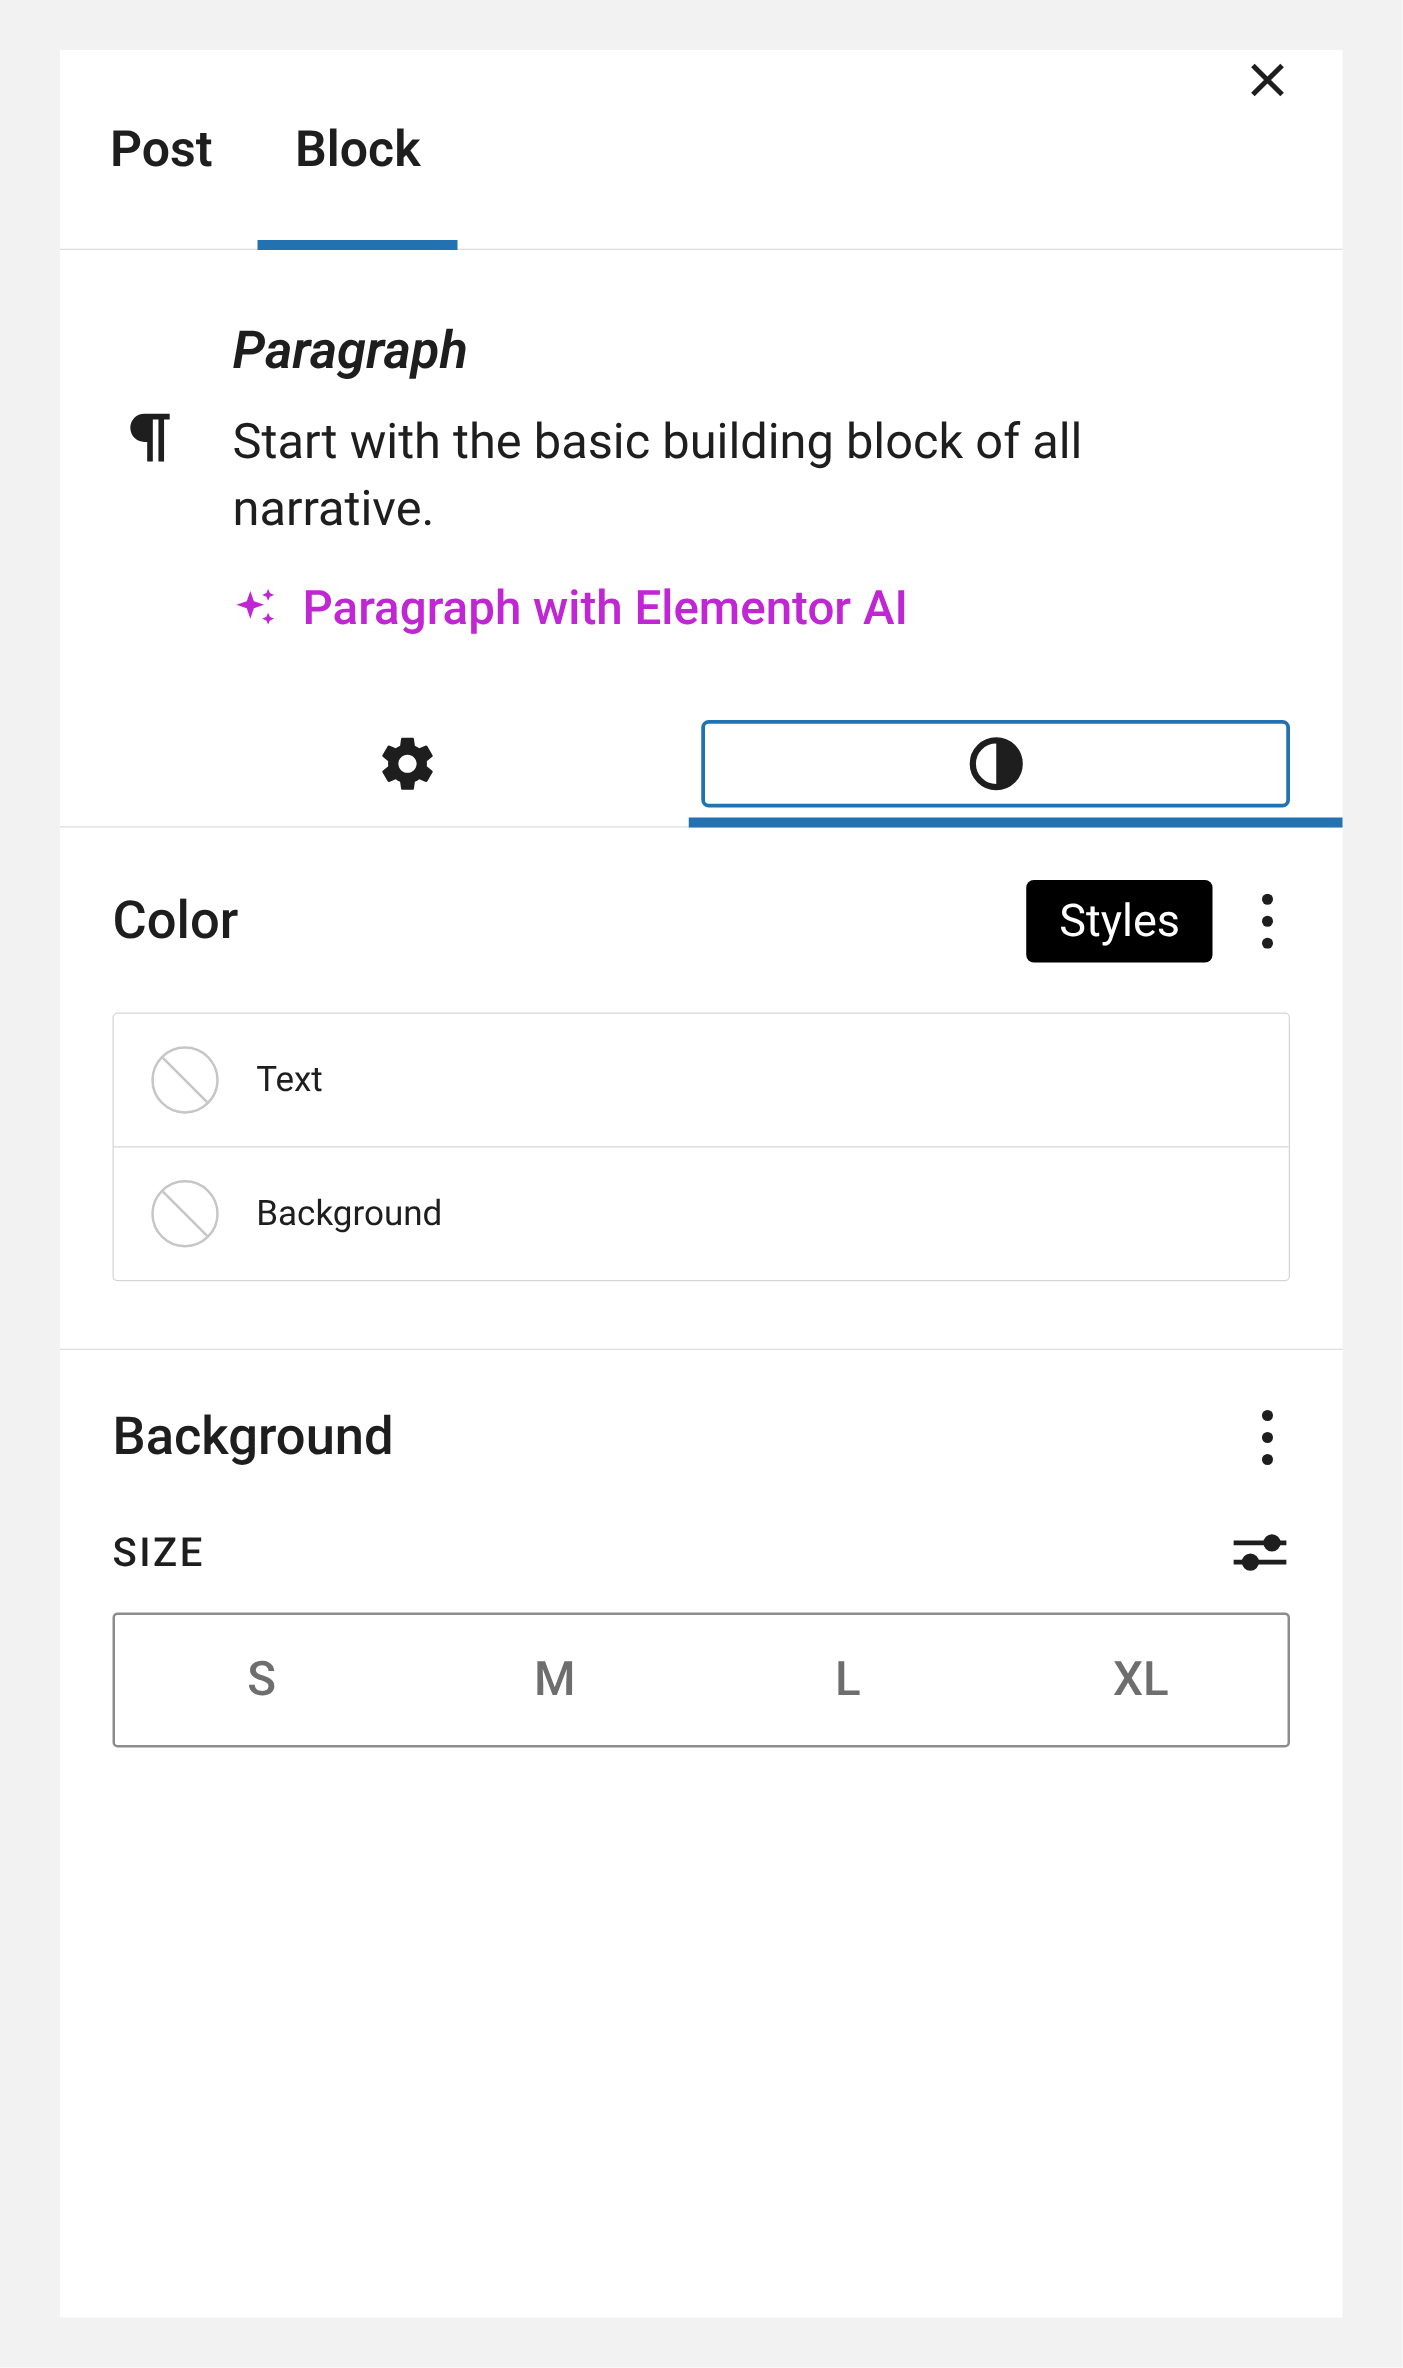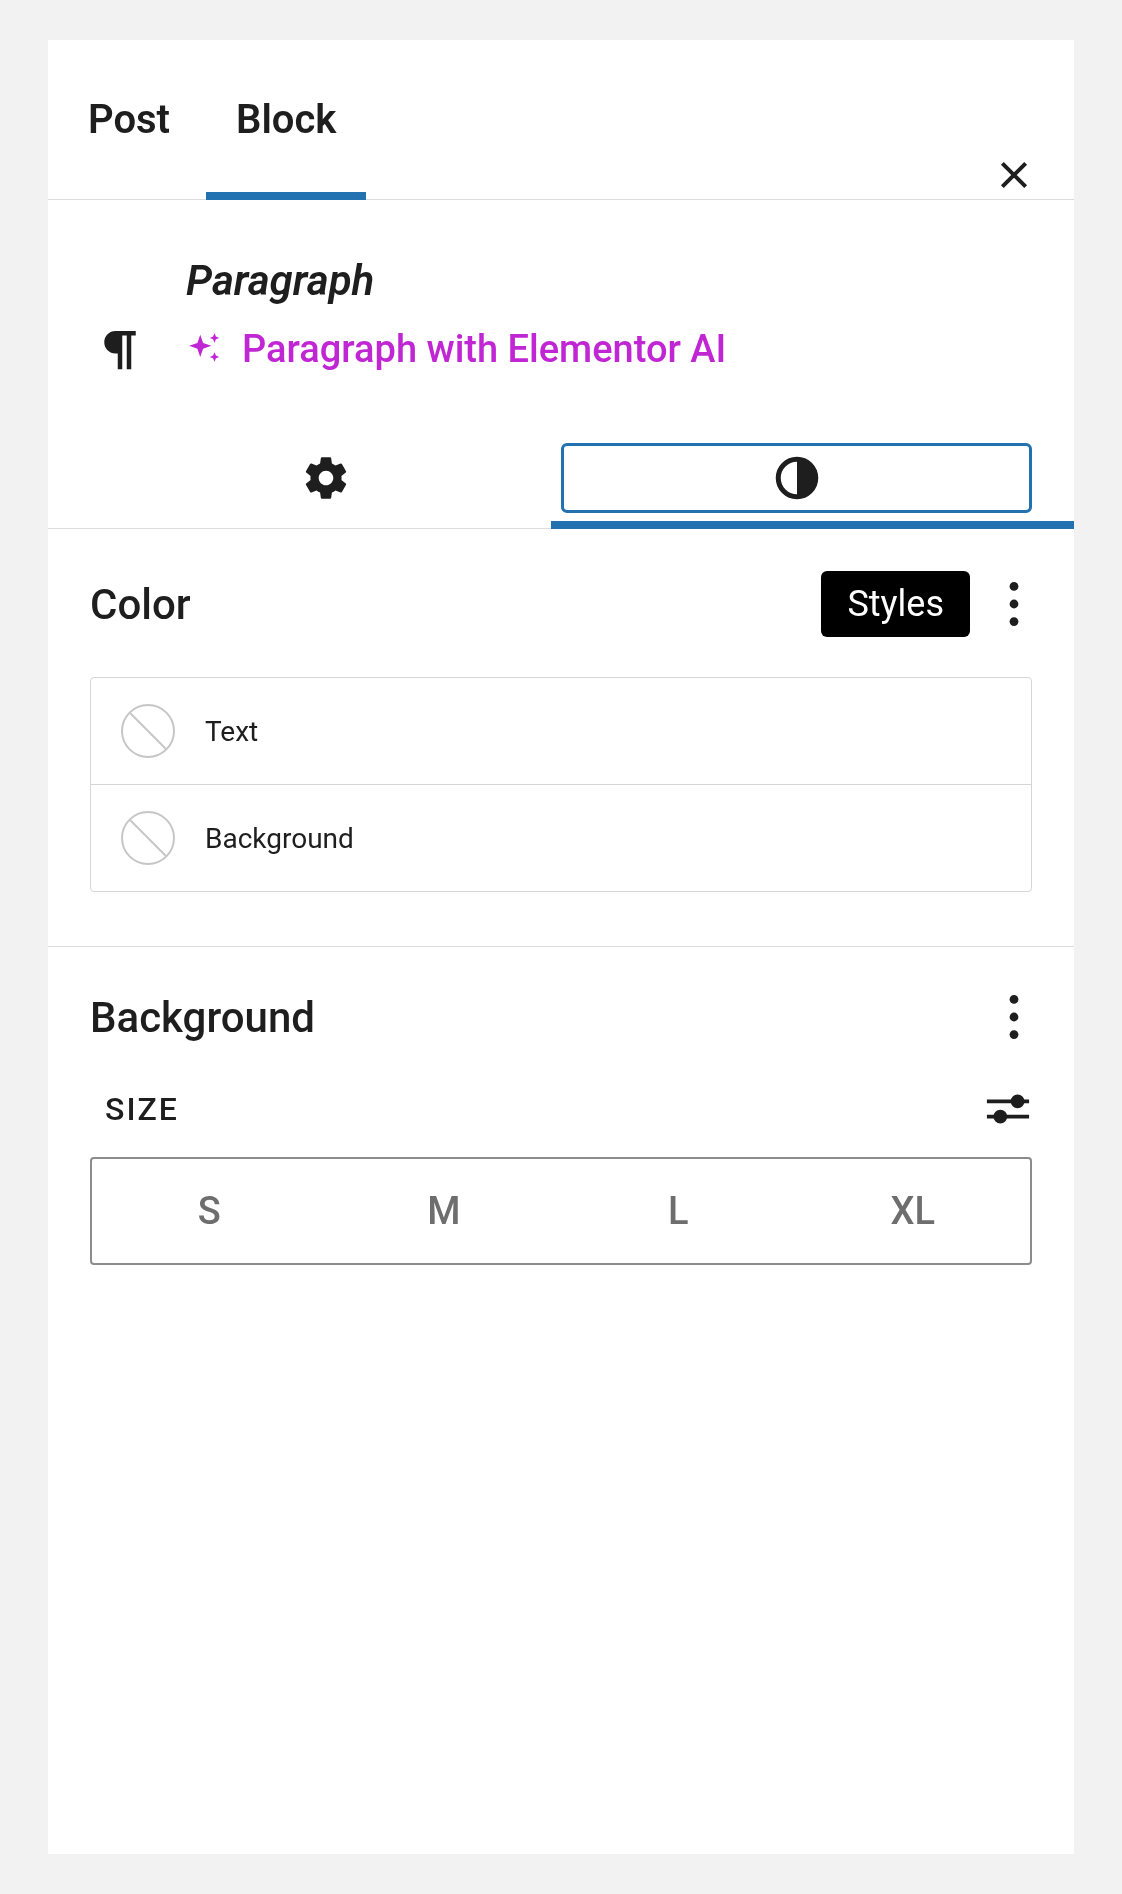--- a/index.html
+++ b/index.html
@@ -14,21 +14,21 @@
   }
   .panel {
     background: #fff;
     width: 100%;
     height: 100%;
   }
 
   
   .tabs-row {
     display: flex;
-    align-items: flex-end;
+    align-items: flex-start;
     border-bottom: 1px solid #ddd;
     padding: 0 36px;
     height: 160px;
     position: relative;
   }
   .tab {
     font-size: 40px;
     font-weight: 600;
     color: #1e1e1e;
     padding: 0 30px;
@@ -200,21 +200,21 @@
   }
   .color-label {
     font-size: 28px;
     color: #1e1e1e;
   }
 
   
   .size-row {
     display: flex;
     align-items: center;
-    margin: 16px 0 24px 15px;
+    margin: 16px 0 24px 0;
   }
   .size-label {
     font-size: 32px;
     font-weight: 500;
     letter-spacing: 2px;
     color: #1e1e1e;
   }
   .sliders-btn {
     margin-left: auto;
     width: 48px; height: 48px;
@@ -255,20 +255,21 @@
   </div>
 
   <div class="block-desc">
     <div class="block-desc-icon">
       <svg viewBox="0 0 24 24" fill="#1e1e1e">
           <path d="M10 4C7.2 4 5 6.2 5 9s2.2 5 5 5h1v7h2V6h2v15h2V6h2V4H10z"></path>
         </svg>
     </div>
     <div class="block-desc-text">
       <div class="block-title">Paragraph</div>
+      <div class="block-caption">Start with the basic building block of all narrative.</div>
       <div class="ai-link">
         <svg viewBox="0 0 24 24" fill="#c026d3">
           <path d="M9 3 L10.8 8.2 L16 10 L10.8 11.8 L9 17 L7.2 11.8 L2 10 L7.2 8.2 Z"></path>
           <path d="M18 2 L18.9 4.1 L21 5 L18.9 5.9 L18 8 L17.1 5.9 L15 5 L17.1 4.1 Z"></path>
           <path d="M18 14 L18.9 16.1 L21 17 L18.9 17.9 L18 20 L17.1 17.9 L15 17 L17.1 16.1 Z"></path>
         </svg>
         <span>Paragraph with Elementor AI</span>
       </div>
     </div>
   </div>

